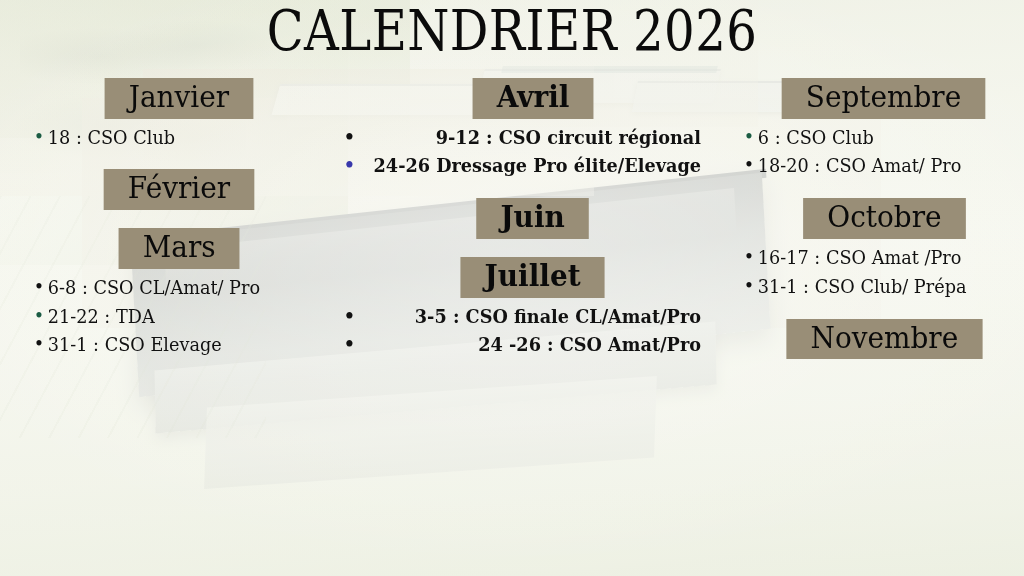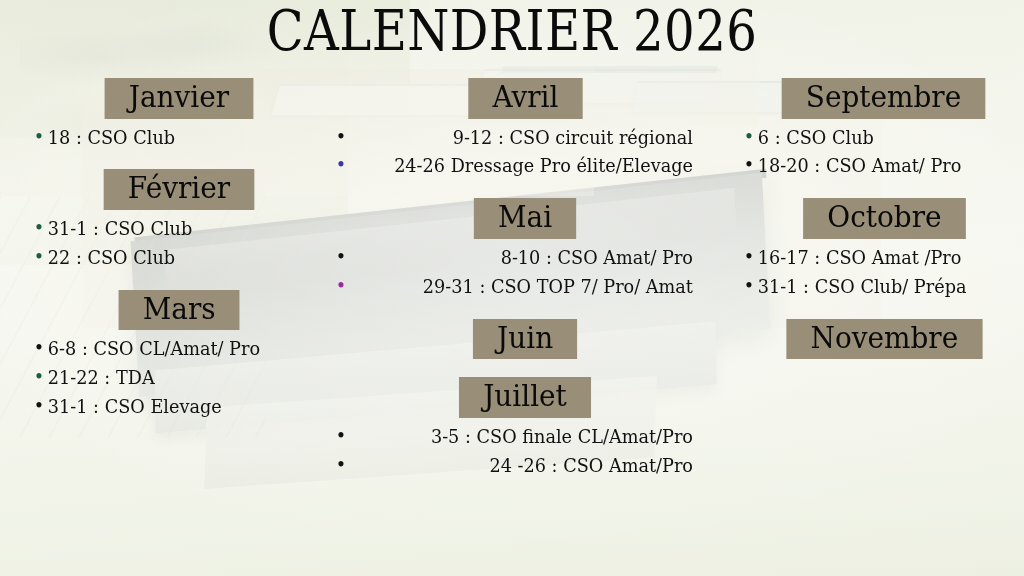--- a/index.html
+++ b/index.html
@@ -161,21 +161,21 @@
     font-size: 56px;
     line-height: 1.05;
     letter-spacing: .5px;
     color: #0b0b0b;
     transform: scaleX(.86);
     font-weight: 400;
   }
 
   .col { position: absolute; }
   .col-left   { left: 14px;  top: 78px;  width: 330px; }
-  .col-mid    { left: 320px; top: 78px;  width: 400px; }
+  .col-mid    { left: 328px; top: 78px;  width: 400px; font-weight: bold; }
   .col-right  { left: 726px; top: 78px;  width: 298px; }
 
   .month-block { margin-bottom: 18px; }
 
   .month-name {
     display: inline-block;
     background: #998e77;
     color: #0a0a0a;
     font-family: "DejaVu Serif", "Liberation Serif", serif;
     font-size: 30px;
@@ -263,50 +263,39 @@
 
     <div class="col col-left">
         <div class="month-block">
           <div class="mh-wrap"><div class="month-name">Janvier</div></div>
           <ul class="events">
             <li class="ev-green">18 : CSO Club</li>
           </ul>
         </div>
         <div class="month-block">
           <div class="mh-wrap"><div class="month-name">Février</div></div>
-          <ul class="events">
-            <li class="ev-green">31-1 : CSO Club</li>
-            <li class="ev-green">22 : CSO Club</li>
-          </ul>
         </div>
         <div class="month-block">
           <div class="mh-wrap"><div class="month-name">Mars</div></div>
           <ul class="events">
             <li class="ev-black">6-8 : CSO CL/Amat/ Pro</li>
             <li class="ev-green">21-22 : TDA</li>
             <li class="ev-black">31-1 : CSO Elevage</li>
           </ul>
         </div>
       </div>
     <div class="col col-mid">
         <div class="month-block">
           <div class="mh-wrap"><div class="month-name">Avril</div></div>
           <ul class="events">
             <li class="ev-black">9-12 : CSO circuit régional</li>
             <li class="ev-blue">24-26 Dressage Pro élite/Elevage</li>
           </ul>
         </div>
         <div class="month-block">
-          <div class="mh-wrap"><div class="month-name">Mai</div></div>
-          <ul class="events">
-            <li class="ev-black">8-10 : CSO Amat/ Pro</li>
-            <li class="ev-purple">29-31 : CSO TOP 7/ Pro/ Amat</li>
-          </ul>
-        </div>
-        <div class="month-block">
           <div class="mh-wrap"><div class="month-name">Juin</div></div>
         </div>
         <div class="month-block">
           <div class="mh-wrap"><div class="month-name">Juillet</div></div>
           <ul class="events">
             <li class="ev-black">3-5 : CSO finale CL/Amat/Pro</li>
             <li class="ev-black">24 -26 : CSO Amat/Pro</li>
           </ul>
         </div>
       </div>

